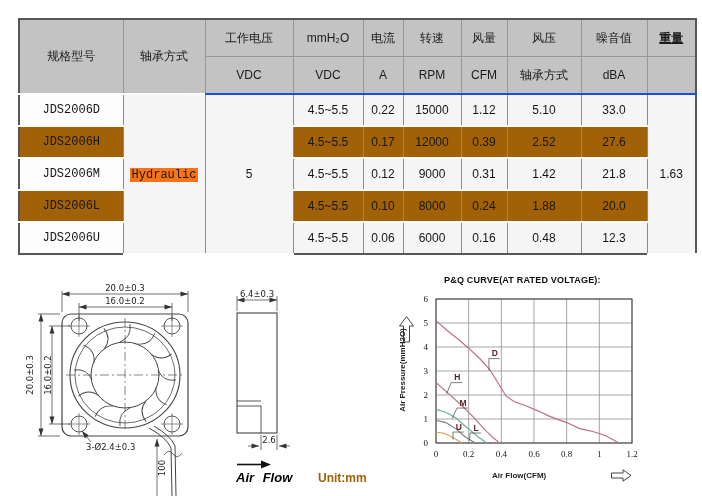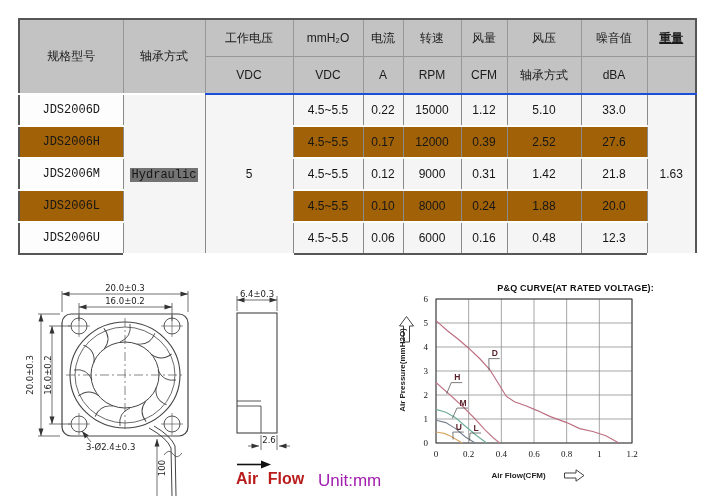--- a/index.html
+++ b/index.html
@@ -18,26 +18,26 @@
   table.spec thead tr:last-child th { border-bottom:2px solid #1d4ed8; }
   table.spec thead th.weight-h { font-weight:bold; text-decoration:underline;margin-left:32px; }
   table.spec tbody td { background:#a16207; border-left:1px solid #8a8a8a; border-right:1px solid #8a8a8a;
     border-top:2px solid #ffffff; border-bottom:2px solid #ffffff;
     font-size:12px; color:#161616; height:30px; }
   table.spec tbody tr:nth-child(odd) td { background:#f5f5f5; }
   table.spec tbody tr:nth-child(odd) td.model-cell { background:#fdfdfd; }
   table.spec tbody td.merged { background:#f0f0f0; }
   table.spec tbody tr:last-child td { border-bottom:1px solid #c4b5fd; }
   .mono { font-family:"Liberation Mono","DejaVu Sans Mono",monospace; }
-  .hl { background:#737373; padding:0 2px; }
+  .hl { background:#f97316; padding:0 2px; }
 
   
   svg text { font-family:"DejaVu Sans", sans-serif; font-size:8.5px; fill:#222; }
-  .caption { font-size:16px; font-weight:bold; color:#b91c1c; word-spacing:5px; }
-  .unitcap { font-size:17px; font-weight:normal; color:#a21caf; }
+  .caption { font-size:13px; font-weight:bold; color:#000000; word-spacing:5px;font-style:italic; }
+  .unitcap { font-size:12px; font-weight:bold; color:#a16207; }
 
   
   .chart-title { font-size:9px; font-weight:bold; color:#0e0e0e; letter-spacing:0.2px; }
   .axis-label { font-size:8px; font-weight:bold; color:#222; }
   #pq-plot text.tick { font-family:"Liberation Serif", serif; font-size:9px; fill:#141414; }
   #pq-plot text.series-label { font-family:"Liberation Sans", sans-serif; font-size:8.5px; font-weight:bold; fill:#571f27; }
 </style>
 </head>
 <body>
 
@@ -237,21 +237,21 @@
   <text x="44" y="153" text-anchor="middle">2.6</text>
 </svg>
 
 <svg class="abs" style="left:237px; top:460px;" width="36" height="9" viewBox="0 0 36 9">
   <line x1="0" y1="4.5" x2="25" y2="4.5" stroke="#111" stroke-width="1.6"></line>
   <polygon points="24,0.5 34,4.5 24,8.5" fill="#111"></polygon>
 </svg>
 <div class="abs caption" style="left:236px; top:470px;">Air Flow</div>
 <div class="abs unitcap" style="left:318px; top:471px;">Unit:mm</div>
 
-<div class="abs chart-title" style="left:424px; top:275px; width:230px; text-align:right;margin-top:8px;">P&amp;Q CURVE(AT RATED VOLTAGE):</div>
+<div class="abs chart-title" style="left:444px; top:275px; width:230px; text-align:left;">P&amp;Q CURVE(AT RATED VOLTAGE):</div>
 
 <svg id="pq-plot" class="abs" style="left:390px; top:272px;" width="270" height="212" viewBox="0 0 270 212">
     <line x1="46" y1="27" x2="46" y2="171" stroke="#8f8f8f" stroke-width="0.8"></line>
     <text x="46" y="185" text-anchor="middle" class="tick">0</text>
     <line x1="78.66666666666667" y1="27" x2="78.66666666666667" y2="171" stroke="#8f8f8f" stroke-width="0.8"></line>
     <text x="78.66666666666667" y="185" text-anchor="middle" class="tick">0.2</text>
     <line x1="111.33333333333334" y1="27" x2="111.33333333333334" y2="171" stroke="#8f8f8f" stroke-width="0.8"></line>
     <text x="111.33333333333334" y="185" text-anchor="middle" class="tick">0.4</text>
     <line x1="144" y1="27" x2="144" y2="171" stroke="#8f8f8f" stroke-width="0.8"></line>
     <text x="144" y="185" text-anchor="middle" class="tick">0.6</text>
@@ -291,18 +291,18 @@
     <polyline points="46.0,160.0 54.2,161.4 60.7,164.3 67.2,168.1 72.1,171.0" fill="none" stroke="#d8a865" stroke-width="1.15"></polyline>
     <polyline points="73.86666666666667,160.06 62.866666666666674,160.06 63.1,167.6" fill="none" stroke="#444" stroke-width="0.7"></polyline>
     <text x="68.86666666666667" y="157.56" text-anchor="middle" class="series-label">U</text>
   </svg>
 
 <svg class="abs" style="left:399px; top:316px;" width="15" height="27" viewBox="0 0 15 27">
   <polygon points="7.5,0.5 14.5,10 10.5,10 10.5,26 4.5,26 4.5,10 0.5,10" fill="#fff" stroke="#444" stroke-width="1"></polygon>
 </svg>
 <div class="abs axis-label" style="left:398px; top:434px; width:128px; text-align:center; transform:rotate(-90deg); transform-origin:0 0;">Air Pressure(mmH2O)</div>
 
-<div class="abs" style="left:468px; top:469px; width:140px; display:flex; align-items:center; justify-content:center; gap:18px;">
+<div class="abs" style="left:492px; top:469px; width:140px; display:flex; align-items:center; justify-content:space-between; gap:18px;">
   <span class="axis-label">Air Flow(CFM)</span>
   <svg width="21" height="13" viewBox="0 0 21 13">
     <polygon points="0.5,4 12,4 12,0.8 20,6.5 12,12.2 12,9 0.5,9" fill="#fff" stroke="#444" stroke-width="1"></polygon>
   </svg>
 </div>
 
 </body></html>

